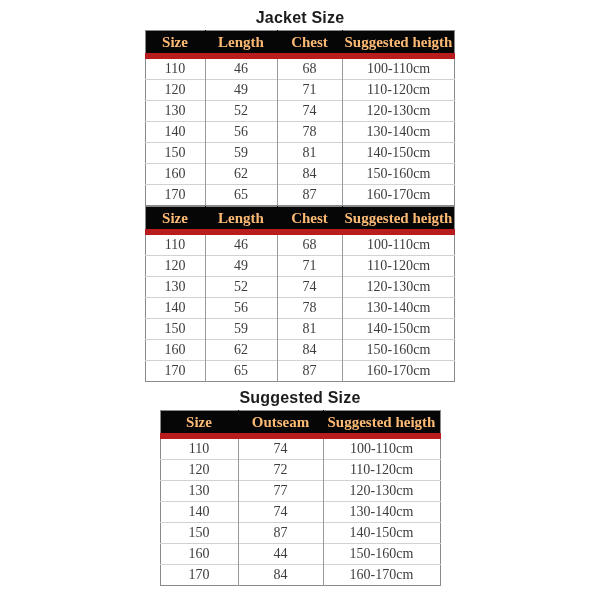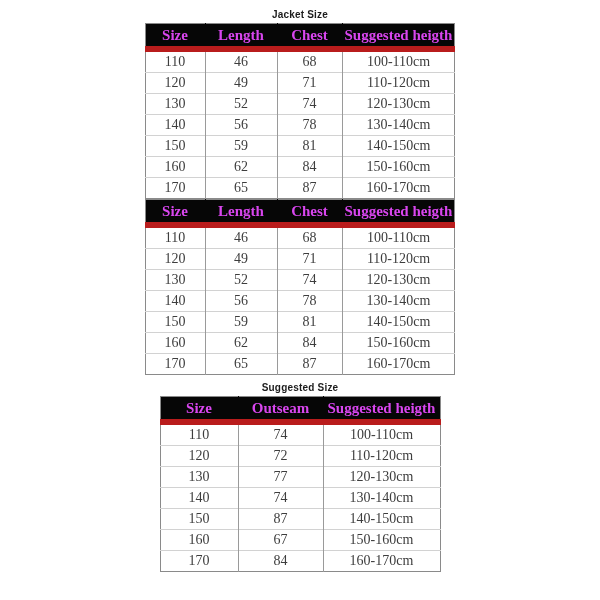--- a/index.html
+++ b/index.html
@@ -15,37 +15,37 @@
     width: 600px;
     height: 600px;
     box-sizing: border-box;
     padding-top: 2px;
   }
   .size-table-section {
     margin: 0 auto;
   }
   .table-title {
     font-family: "Liberation Sans", sans-serif;
-    font-size: 10px;
+    font-size: 16px;
     font-weight: bold;
     color: #1c1c1c;
     text-align: center;
     margin: 7px 0 3px 0;
     letter-spacing: 0.2px;
   }
   table.size-table {
     border-collapse: collapse;
     table-layout: fixed;
     margin: 0 auto;
     border: 1px solid #8a8a8a;
     background: #ffffff;
   }
   table.size-table th {
     background: #060606;
-    color: #d946ef;
+    color: #fdba74;
     font-family: "Liberation Serif", serif;
     font-weight: bold;
     font-size: 15px;
     height: 22px;
     text-align: center;
     padding: 0 2px;
     border-left: 1px solid #060606;
     white-space: nowrap;
     overflow: hidden;
   }
@@ -231,21 +231,21 @@
               <td>74</td>
               <td>130-140cm</td>
             </tr>
             <tr>
               <td>150</td>
               <td>87</td>
               <td>140-150cm</td>
             </tr>
             <tr>
               <td>160</td>
-              <td>67</td>
+              <td>44</td>
               <td>150-160cm</td>
             </tr>
             <tr>
               <td>170</td>
               <td>84</td>
               <td>160-170cm</td>
             </tr>
           </tbody>
         </table>
       </section>

